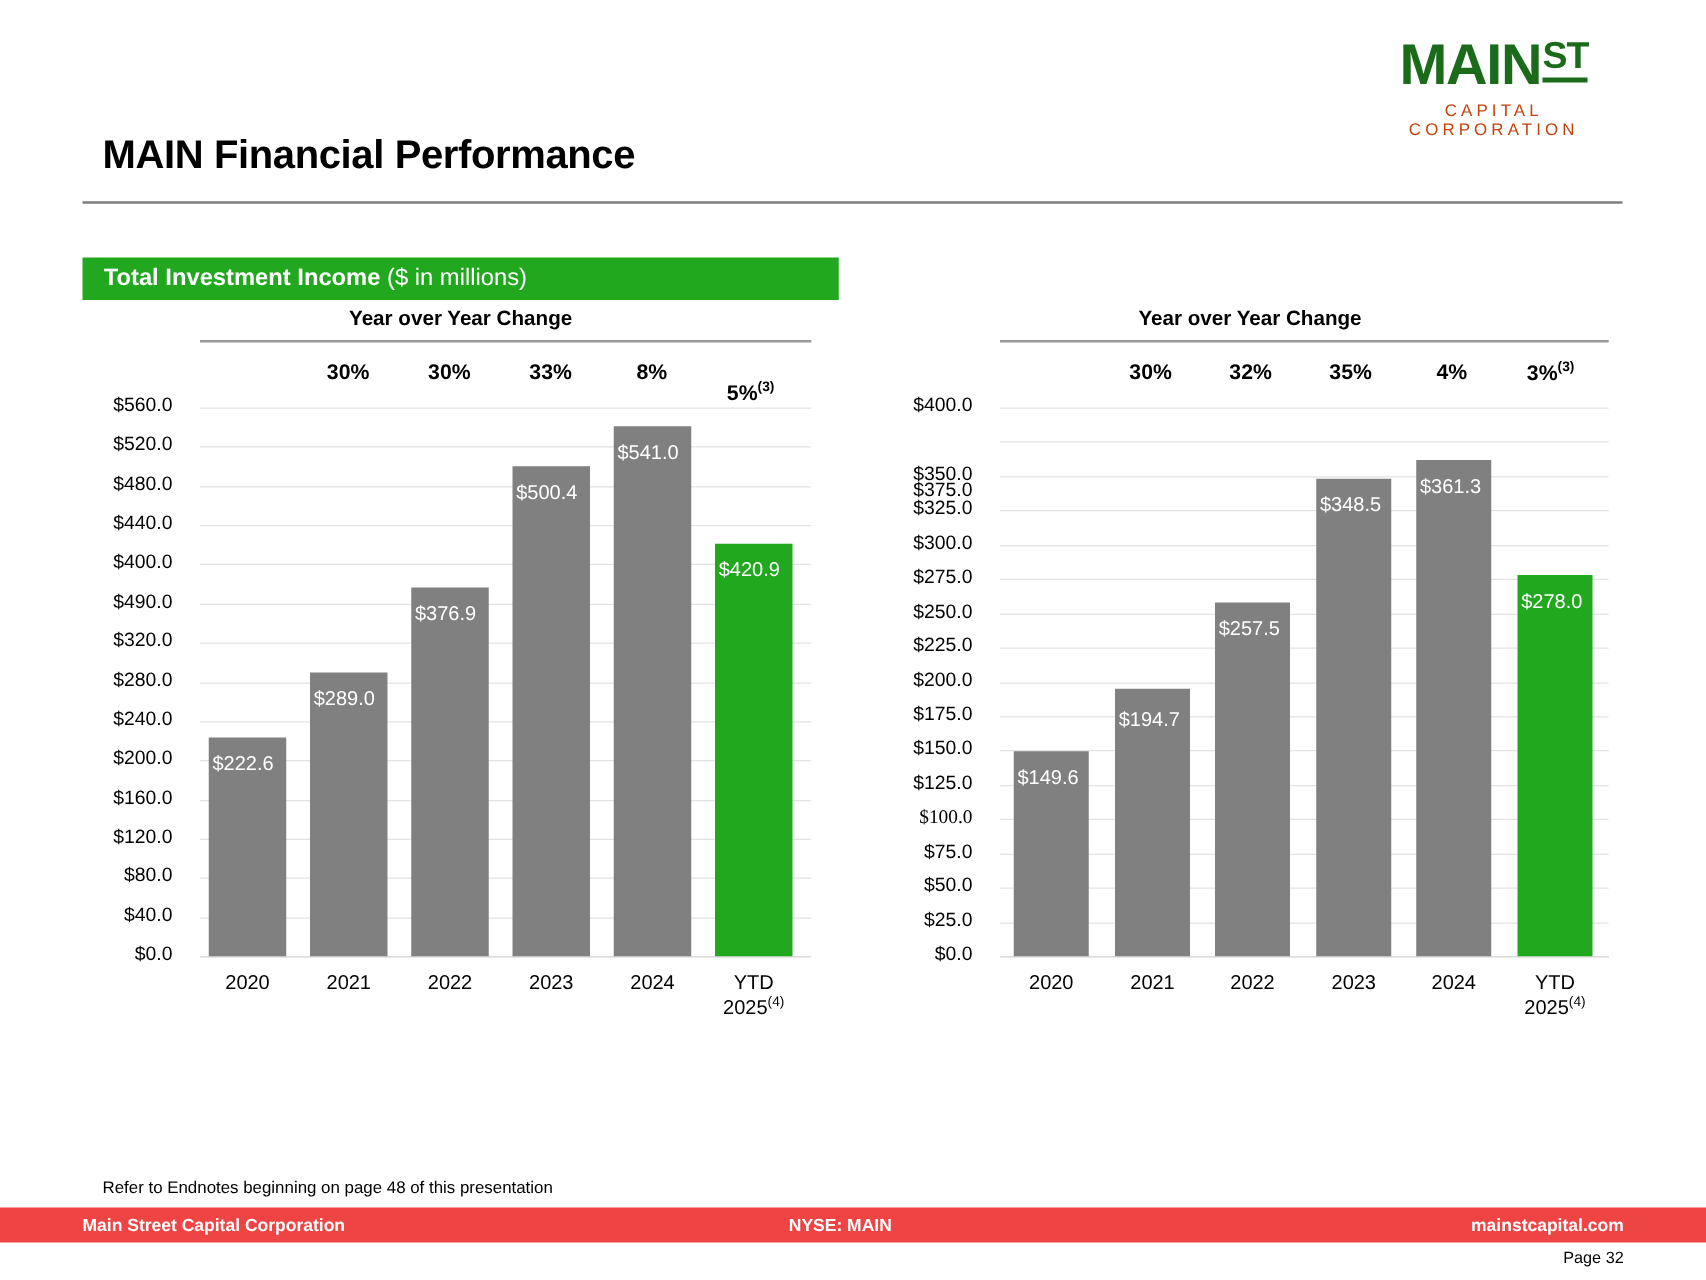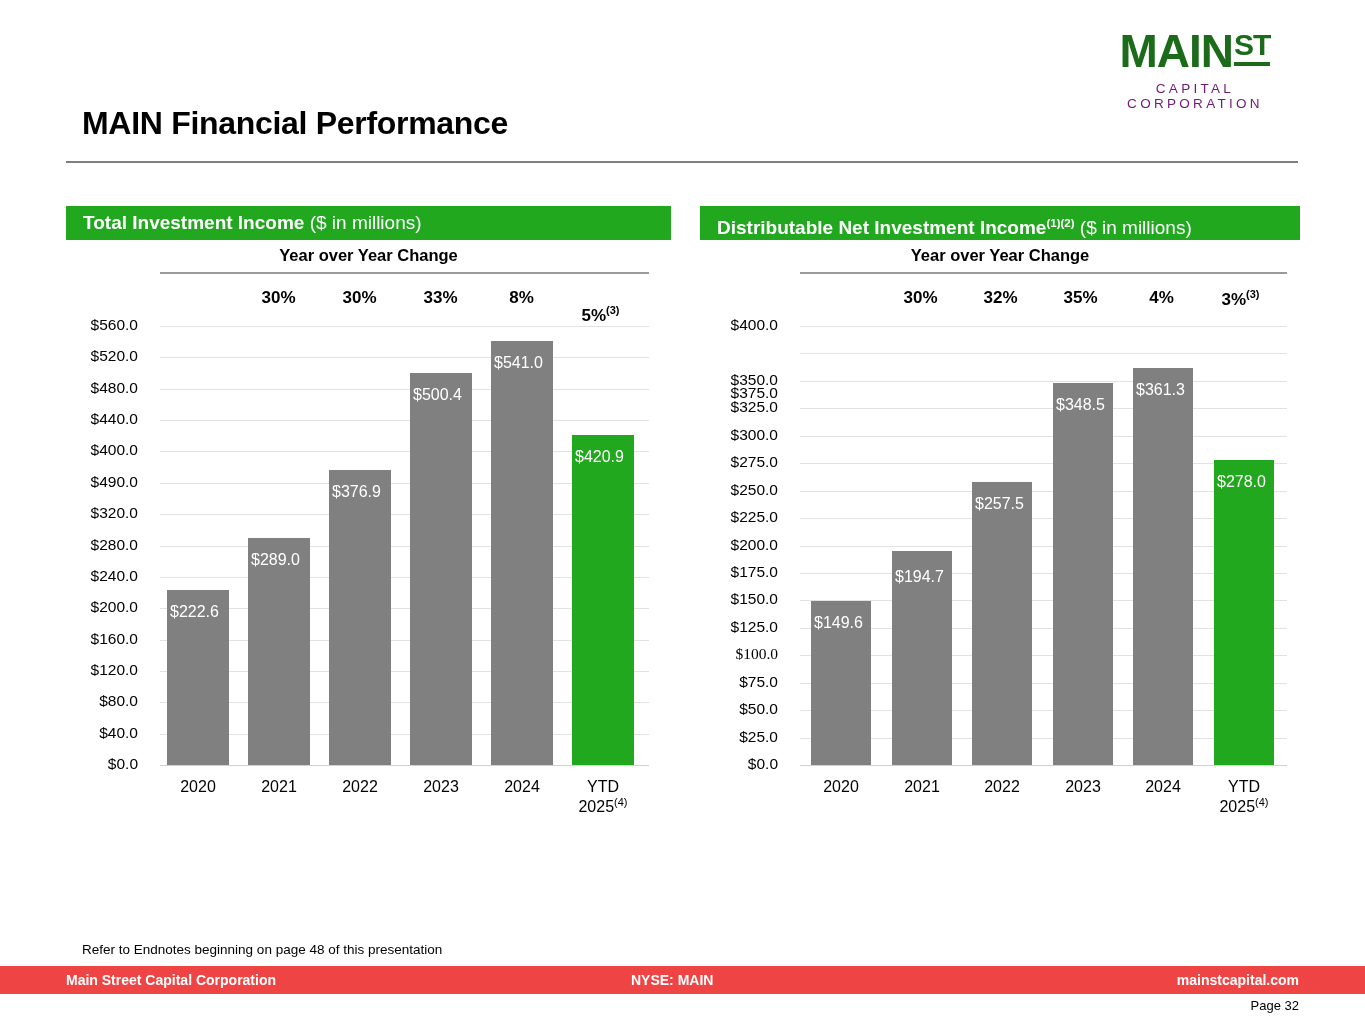--- a/index.html
+++ b/index.html
@@ -12,21 +12,21 @@
     overflow:hidden;
   }
   .slide{position:relative;width:1365px;height:812px;}
 
   
   .logo{position:absolute;left:1095px;top:28px;width:200px;text-align:center;}
   .logo-main{font-size:46px;font-weight:bold;color:#1b6b1b;letter-spacing:-1px;line-height:1;
              display:flex;align-items:flex-start;justify-content:center;}
   .logo-st{font-size:30px;font-weight:bold;color:#1b6b1b;line-height:1;
            border-bottom:4px solid #1b6b1b;padding-bottom:2px;margin-left:1px;margin-top:2px;}
-  .logo-sub{font-size:13.5px;color:#701a75;letter-spacing:3.3px;margin-top:7px;font-weight:normal;}
+  .logo-sub{font-size:13.5px;color:#c2410c;letter-spacing:3.3px;margin-top:7px;font-weight:normal;}
 
   
   .page-title{position:absolute;left:82px;top:105px;font-size:32px;font-weight:bold;letter-spacing:-0.3px;}
   .title-rule{position:absolute;left:66px;top:161px;width:1232px;height:2px;background:#7f7f7f;}
 
   
   .panel{position:absolute;top:206px;}
   .panel-left{left:66px;width:605px;}
   .panel-right{left:700px;width:600px;}
   .panel-header{background:#22a81f;color:#ffffff;height:34px;line-height:34px;padding-left:17px;
@@ -137,25 +137,20 @@
       <div class="barlabel" style="left: 413px; top: 386px;">$500.4</div>
       <div class="xlabel" style="left: 396px; width: 90px; top: 778px;">2023</div>
       <div class="bar grey" style="left: 491px; top: 341px; width: 62px; height: 424px;"></div>
       <div class="barlabel" style="left: 494px; top: 354px;">$541.0</div>
       <div class="xlabel" style="left: 477px; width: 90px; top: 778px;">2024</div>
       <div class="bar green" style="left: 572px; top: 435px; width: 62px; height: 330px;"></div>
       <div class="barlabel" style="left: 575px; top: 448px;">$420.9</div>
       <div class="xlabel" style="left: 558px; width: 90px; top: 778px;">YTD<span class="l2">2025<sup>(4)</sup></span></div>
     </div>
 
-  <div class="panel panel-right">
-    <div class="panel-header">
-      <span>Distributable Net Investment Income</span><sup>(1)(2)</sup><span class="light"> ($ in millions)</span>
-    </div>
-  </div>
 
   <div class="yoy" style="left:700px;top:246px;width:600px;">Year over Year Change</div>
   <div class="yoy-rule" style="left:800px;top:272px;width:487px;"></div>
 
   <div class="yoy-val" style="left:890px;top:288px;width:61px;">30%</div>
   <div class="yoy-val" style="left:970px;top:288px;width:61px;">32%</div>
   <div class="yoy-val" style="left:1050px;top:288px;width:61px;">35%</div>
   <div class="yoy-val" style="left:1131px;top:288px;width:61px;">4%</div>
   <div class="yoy-val" style="left:1210px;top:288px;width:61px;"><span>3%</span><sup>(3)</sup></div>
 

